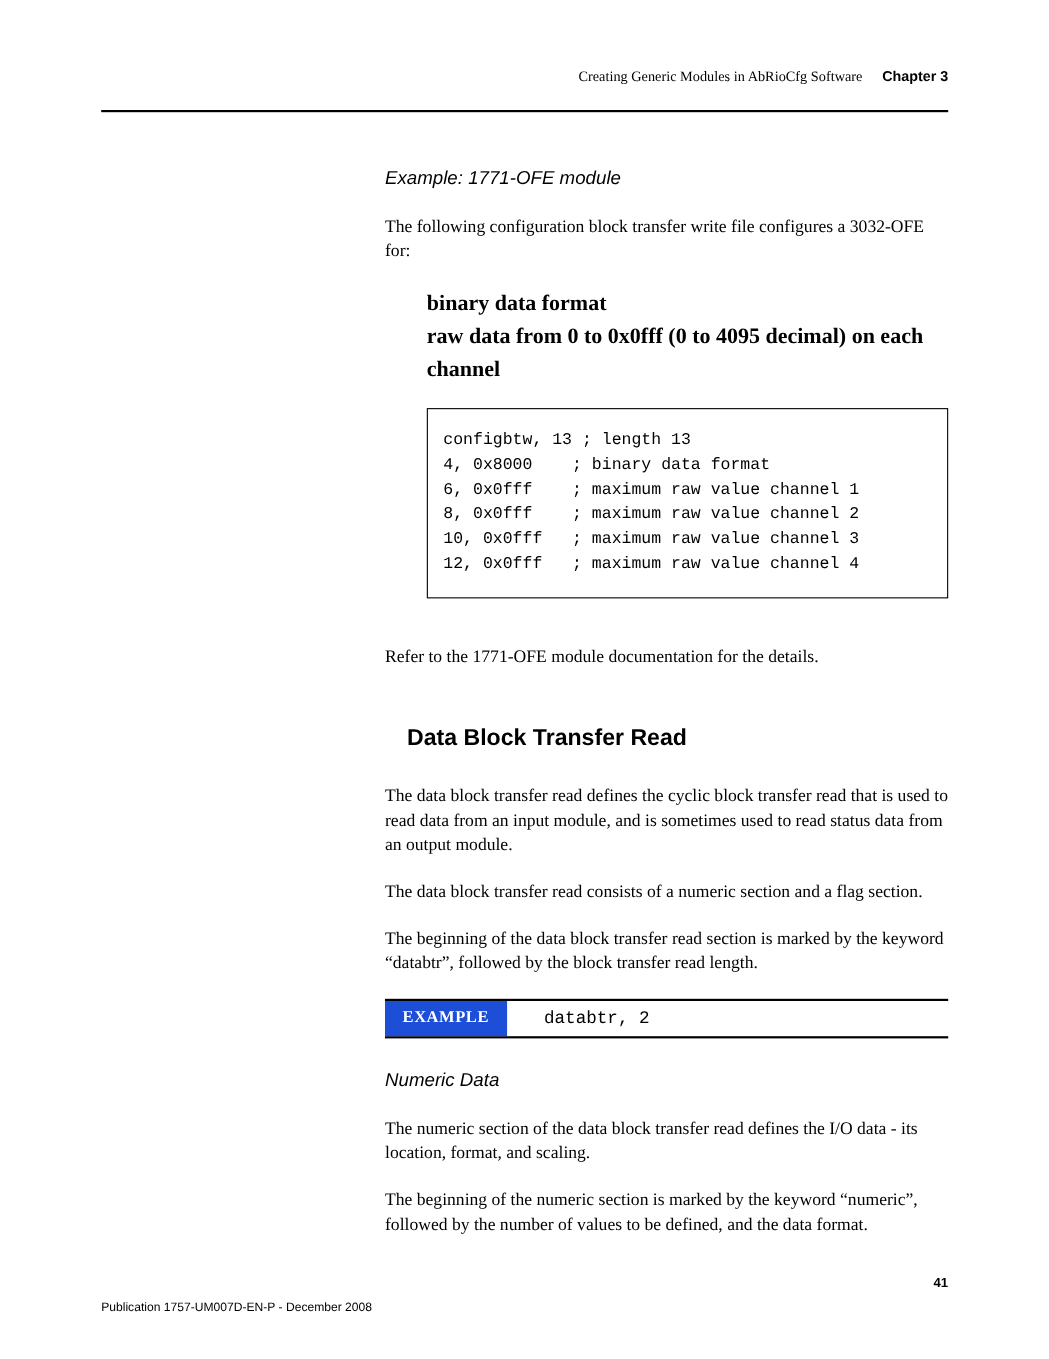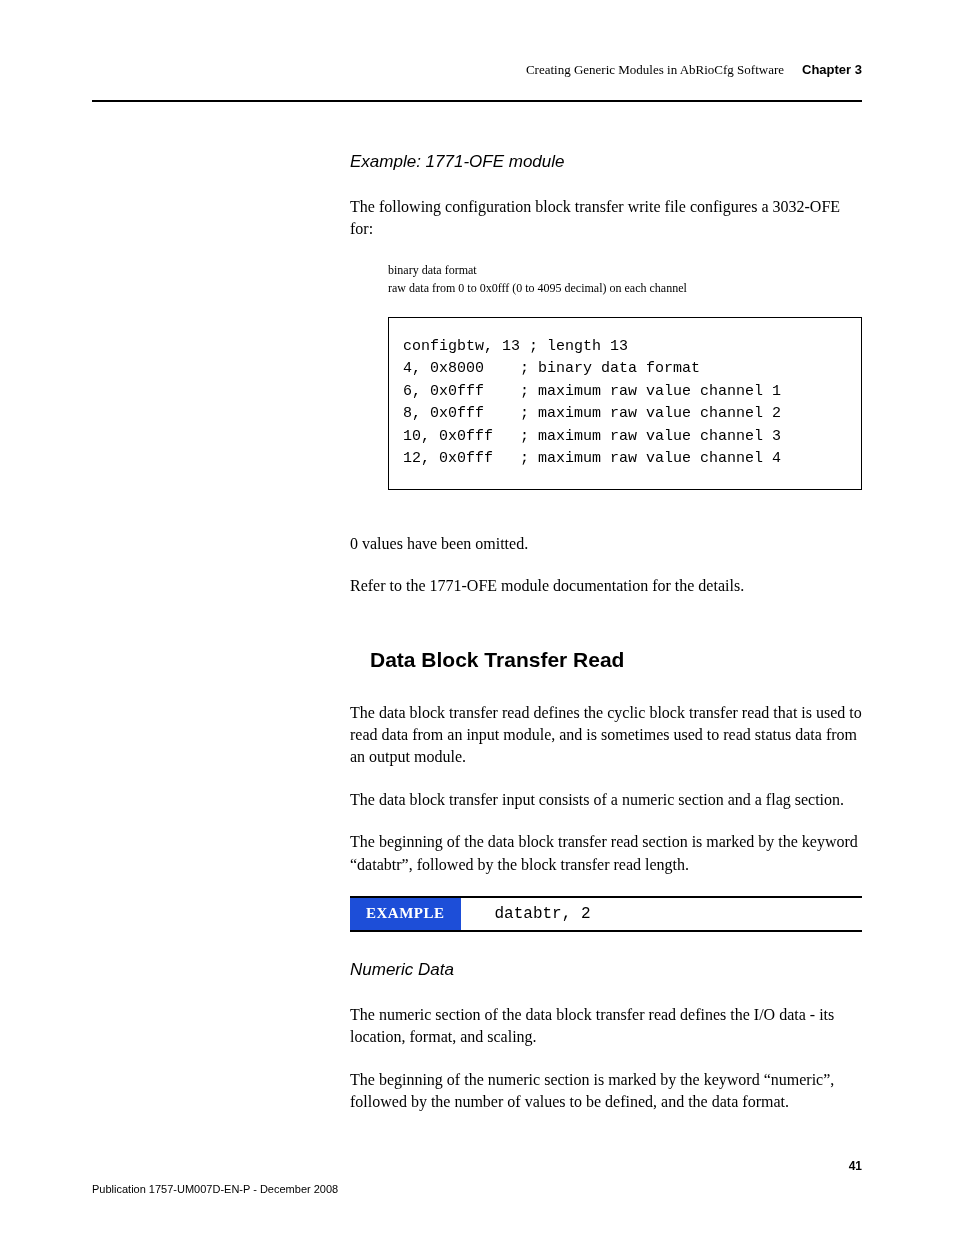--- a/index.html
+++ b/index.html
@@ -44,22 +44,23 @@
     .body-text {
       font-size: 16px;
       line-height: 1.4;
       margin-bottom: 20px;
     }
     .indent-block {
       margin-left: 38px;
       margin-bottom: 20px;
     }
     .indent-line {
-      font-size: 12px;
+      font-size: 20px;
       line-height: 1.5;
+      font-weight: bold;
     }
     .code-box {
       border: 1.5px solid #000;
       padding: 18px 14px;
       margin-left: 38px;
       margin-bottom: 43px;
     }
     .code-line {
       font-family: 'Courier New', Courier, monospace;
       font-size: 15px;
@@ -143,29 +144,28 @@
 
   <div class="code-box">
     <div class="code-line">configbtw, 13 ; length 13</div>
     <div class="code-line">4, 0x8000    ; binary data format</div>
     <div class="code-line">6, 0x0fff    ; maximum raw value channel 1</div>
     <div class="code-line">8, 0x0fff    ; maximum raw value channel 2</div>
     <div class="code-line">10, 0x0fff   ; maximum raw value channel 3</div>
     <div class="code-line">12, 0x0fff   ; maximum raw value channel 4</div>
   </div>
 
-  <div class="body-text">0 values have been omitted.</div>
 
   <div class="body-text">Refer to the 1771-OFE module documentation for the details.</div>
 
   <div class="section-heading">Data Block Transfer Read</div>
 
   <div class="body-text">The data block transfer read defines the cyclic block transfer read that is used to read data from an input module, and is sometimes used to read status data from an output module.</div>
 
-  <div class="body-text">The data block transfer input consists of a numeric section and a flag section.</div>
+  <div class="body-text">The data block transfer read consists of a numeric section and a flag section.</div>
 
   <div class="body-text">The beginning of the data block transfer read section is marked by the keyword “databtr”, followed by the block transfer read length.</div>
 
   <div class="example-callout">
     <div class="example-label">EXAMPLE</div>
     <div class="example-code">databtr, 2</div>
   </div>
 
   <div class="subheading">Numeric Data</div>
 

